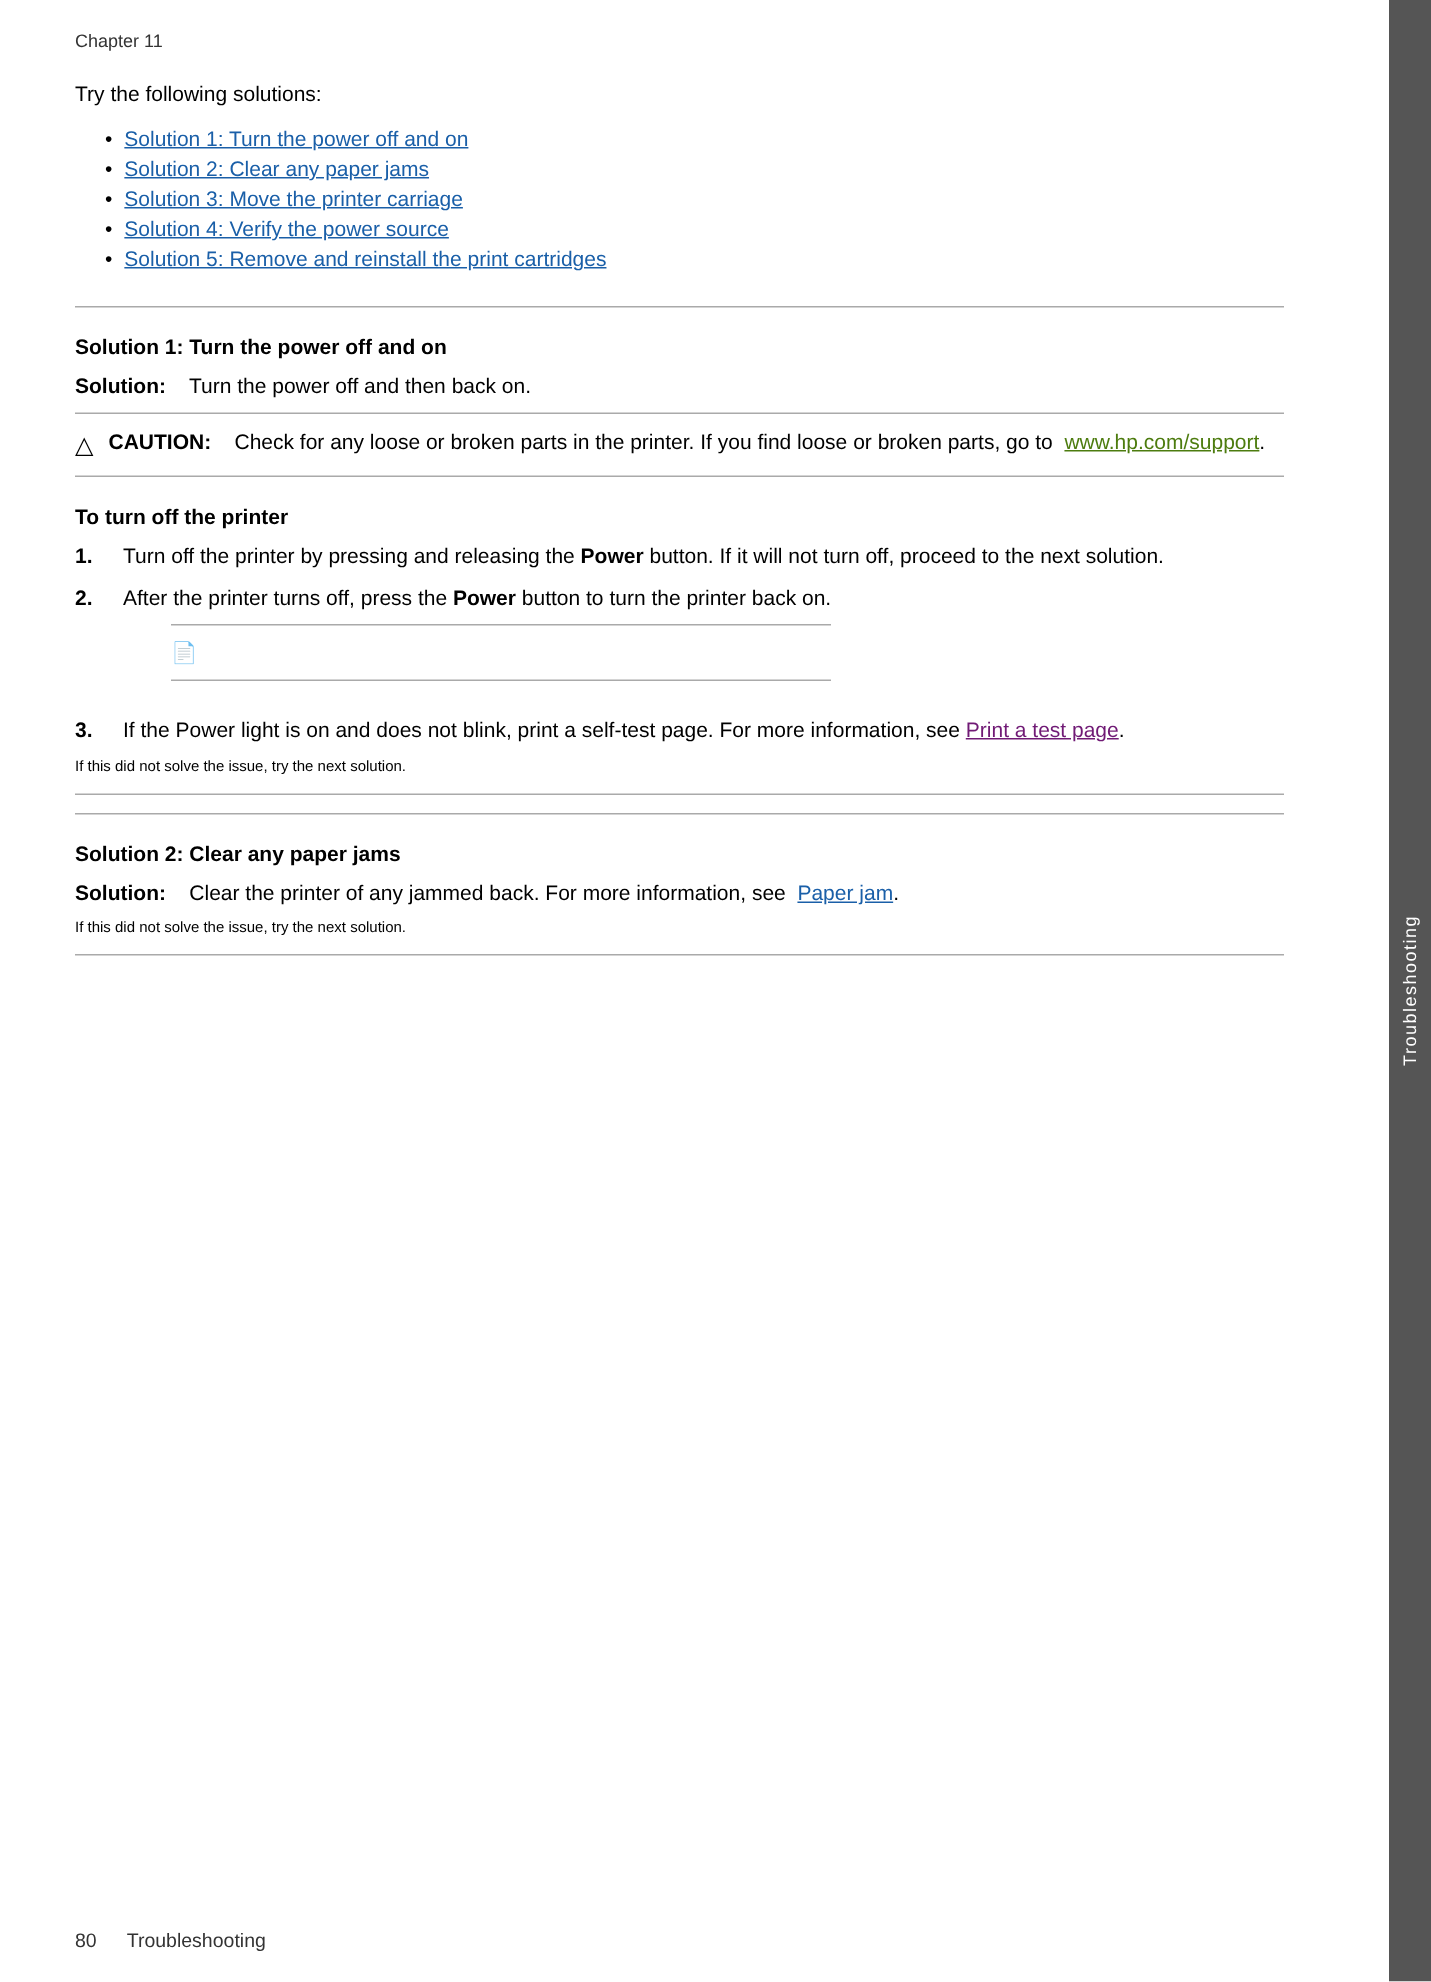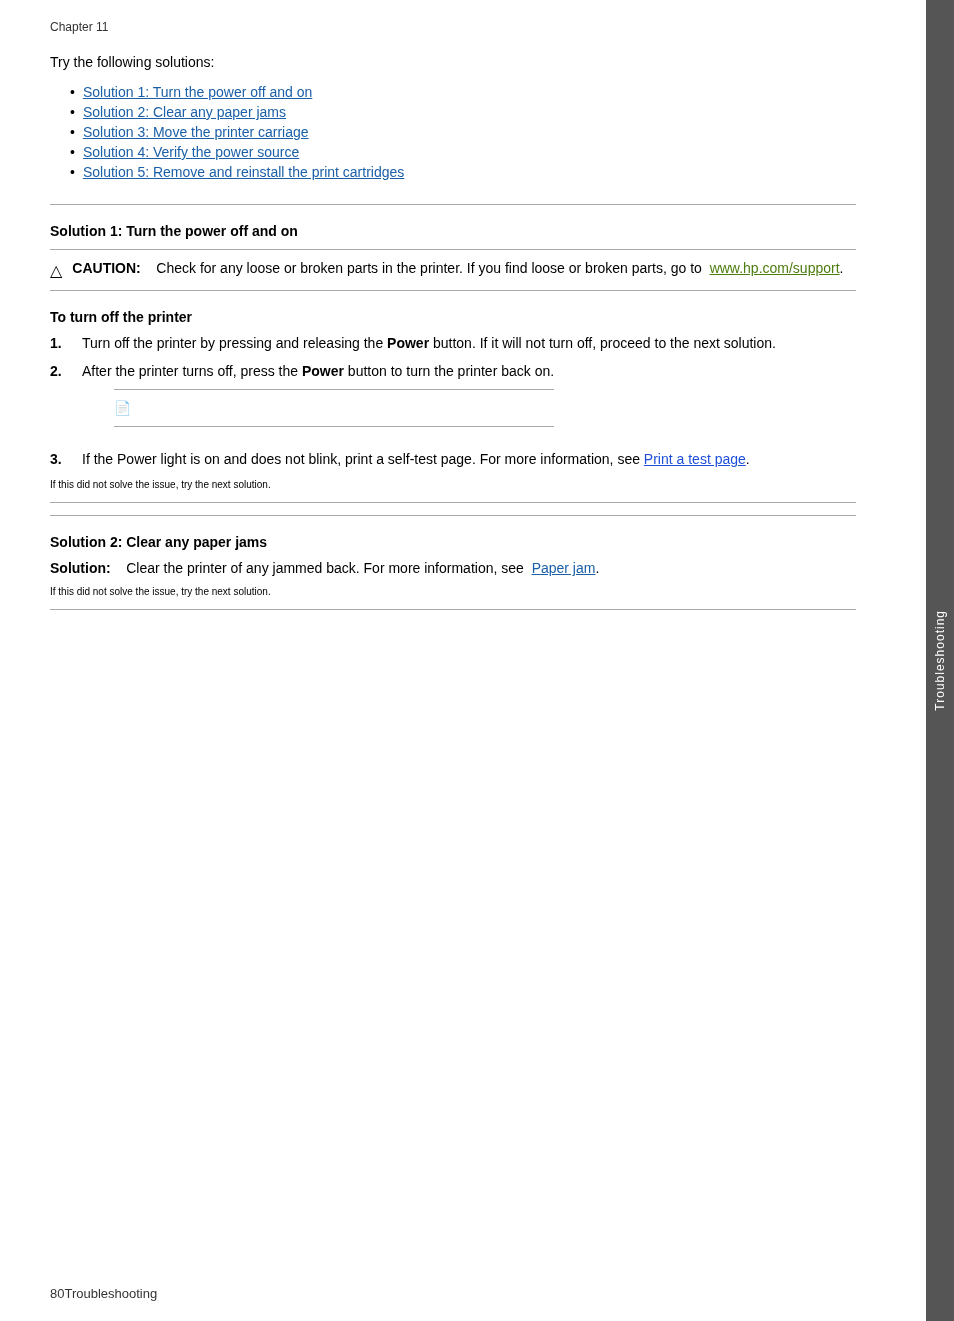--- a/index.html
+++ b/index.html
@@ -180,36 +180,37 @@
       font-weight: bold;
     }
 
     .if-not-solved {
       font-size: 10px;
       margin-top: 8px;
       margin-bottom: 10px;
     }
 
     .numbered-list li a {
-      color: #1d4ed8;
+      color: #701a75;
       text-decoration: underline;
     }
 
     .solution-text a {
       color: #1a5fa8;
       text-decoration: underline;
     }
 
     .bottom-footer {
       position: absolute;
       bottom: 20px;
       left: 50px;
       font-size: 13px;
       color: #333;
       display: flex;
+      gap: 20px;
     }
 
     .footer-page {
       font-size: 13px;
     }
 
     .footer-label {
       font-size: 13px;
     }
   </style>
@@ -239,20 +240,25 @@
       <li>
           <a href="#">Solution 5: Remove and reinstall the print cartridges</a>
         </li>
     </ul>
 
     <hr class="section-divider">
 
     <div class="section">
       <div class="section-title">Solution 1: Turn the power off and on</div>
 
+      <div class="solution-line">
+        <span class="label">Solution:</span>
+        &nbsp;&nbsp;
+        <span>Turn the power off and then back on.</span>
+      </div>
 
       <div class="caution-box">
         <span class="caution-icon">△</span>
         <div class="caution-text">
           <span class="caution-label">CAUTION:</span>
           &nbsp;&nbsp;
           <span>Check for any loose or broken parts in the printer. If you find loose or broken parts, go to</span>
           &nbsp;<a href="#">www.hp.com/support</a><span>.</span>
         </div>
       </div>

